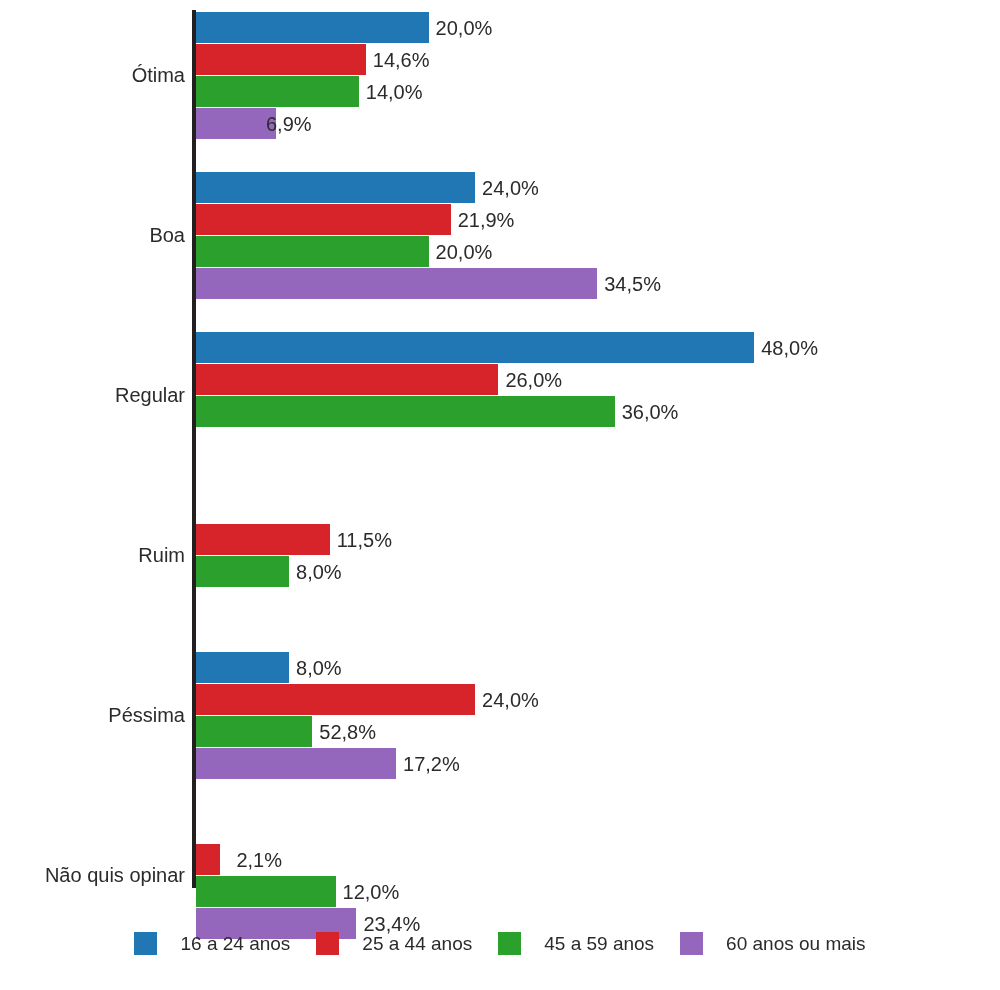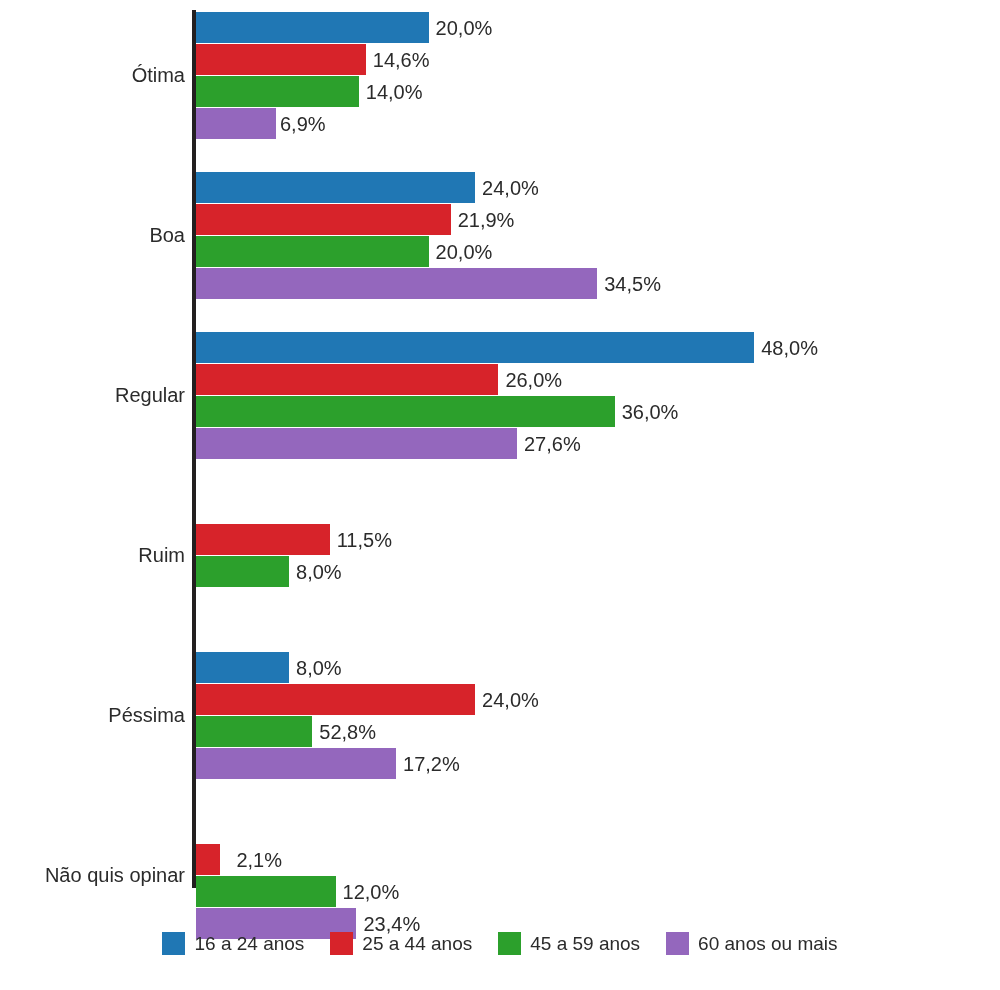--- a/index.html
+++ b/index.html
@@ -89,21 +89,21 @@
     display: flex;
     flex-direction: row;
     align-items: center;
     justify-content: center;
     gap: 26px;
   }
   .legend-item {
     display: flex;
     flex-direction: row;
     align-items: center;
-    gap: 9px;
+    gap: 23px;
   }
   .legend-swatch {
     width: 23px;
     height: 23px;
     flex: 0 0 auto;
   }
   .legend-label {
     font-size: 19px;
     color: #2b2b2b;
     white-space: nowrap;
@@ -127,21 +127,21 @@
           <div class="bar-row" style="top: 32px; width: 369.798px;">
             <div class="bar" style="width: 169.798px; background: rgb(215, 35, 42);"></div>
             <div class="bar-value" style="left: 169.798px;">14,6%</div>
           </div>
           <div class="bar-row" style="top: 64px; width: 362.82px;">
             <div class="bar" style="width: 162.82px; background: rgb(44, 160, 44);"></div>
             <div class="bar-value" style="left: 162.82px;">14,0%</div>
           </div>
           <div class="bar-row" style="top: 96px; width: 280.247px;">
             <div class="bar" style="width: 80.247px; background: rgb(148, 103, 189);"></div>
-            <div class="bar-value" style="left: 77px;">6,9%</div>
+            <div class="bar-value" style="left: 63px;">6,9%</div>
           </div>
         </div>
         <div class="cat-group" style="top: 172px; height: 128px;">
           <div class="cat-label" style="top: 53px;">Boa</div>
           <div class="bar-row" style="top: 0px; width: 479.12px;">
             <div class="bar" style="width: 279.12px; background: rgb(32, 119, 180);"></div>
             <div class="bar-value" style="left: 279.12px;">24,0%</div>
           </div>
           <div class="bar-row" style="top: 32px; width: 454.697px; text-align: center;">
             <div class="bar" style="width: 254.697px; background: rgb(215, 35, 42);"></div>
@@ -163,24 +163,20 @@
             <div class="bar-value" style="left: 558.24px;">48,0%</div>
           </div>
           <div class="bar-row" style="top: 32px; width: 502.38px;">
             <div class="bar" style="width: 302.38px; background: rgb(215, 35, 42);"></div>
             <div class="bar-value" style="left: 302.38px;">26,0%</div>
           </div>
           <div class="bar-row" style="top: 64px; width: 618.68px;">
             <div class="bar" style="width: 418.68px; background: rgb(44, 160, 44);"></div>
             <div class="bar-value" style="left: 418.68px;">36,0%</div>
           </div>
-          <div class="bar-row" style="top: 96px; width: 520.988px;">
-            <div class="bar" style="width: 320.988px; background: rgb(148, 103, 189);"></div>
-            <div class="bar-value" style="left: 320.988px;">27,6%</div>
-          </div>
         </div>
         <div class="cat-group" style="top: 492px; height: 128px;">
           <div class="cat-label" style="top: 53px;">Ruim</div>
           <div class="bar-row" style="top: 32px; width: 333.745px;">
             <div class="bar" style="width: 133.745px; background: rgb(215, 35, 42);"></div>
             <div class="bar-value" style="left: 133.745px;">11,5%</div>
           </div>
           <div class="bar-row" style="top: 64px; width: 293.04px;">
             <div class="bar" style="width: 93.04px; background: rgb(44, 160, 44);"></div>
             <div class="bar-value" style="left: 93.04px;">8,0%</div>

